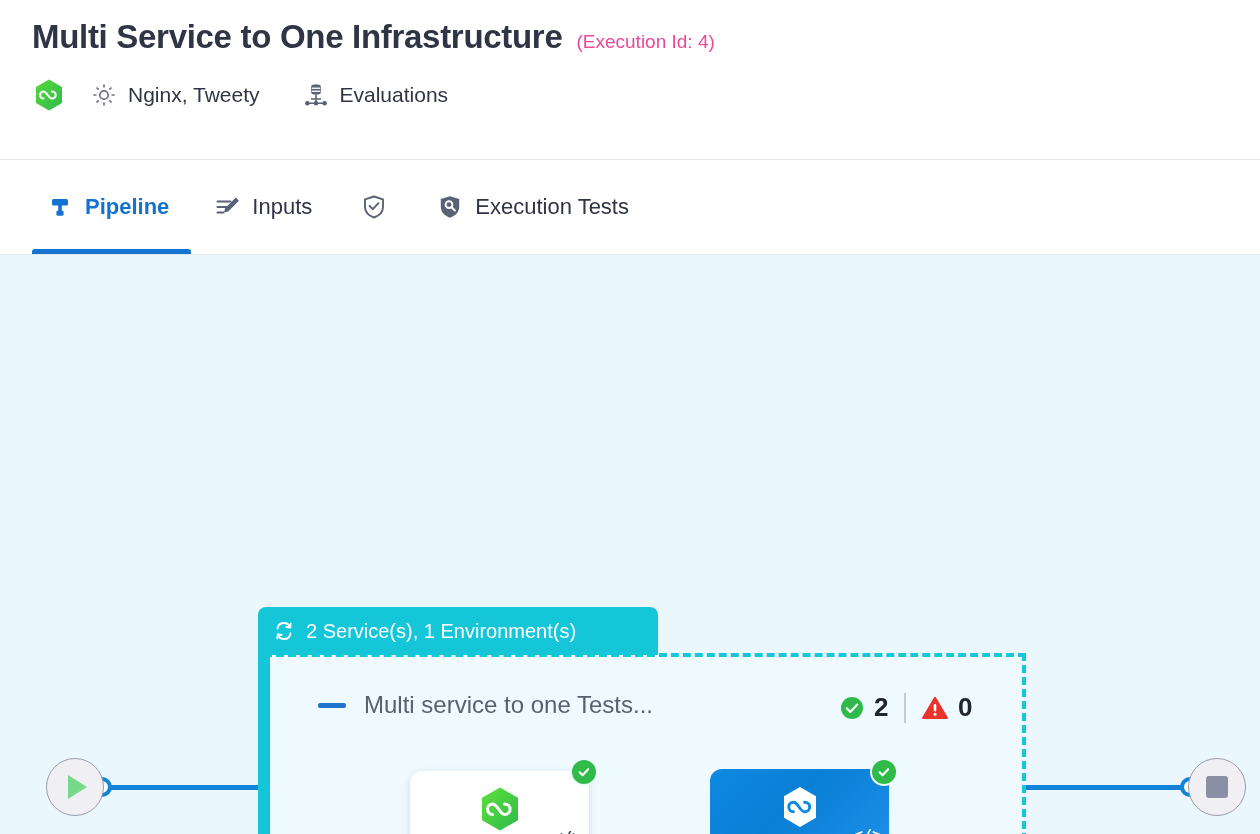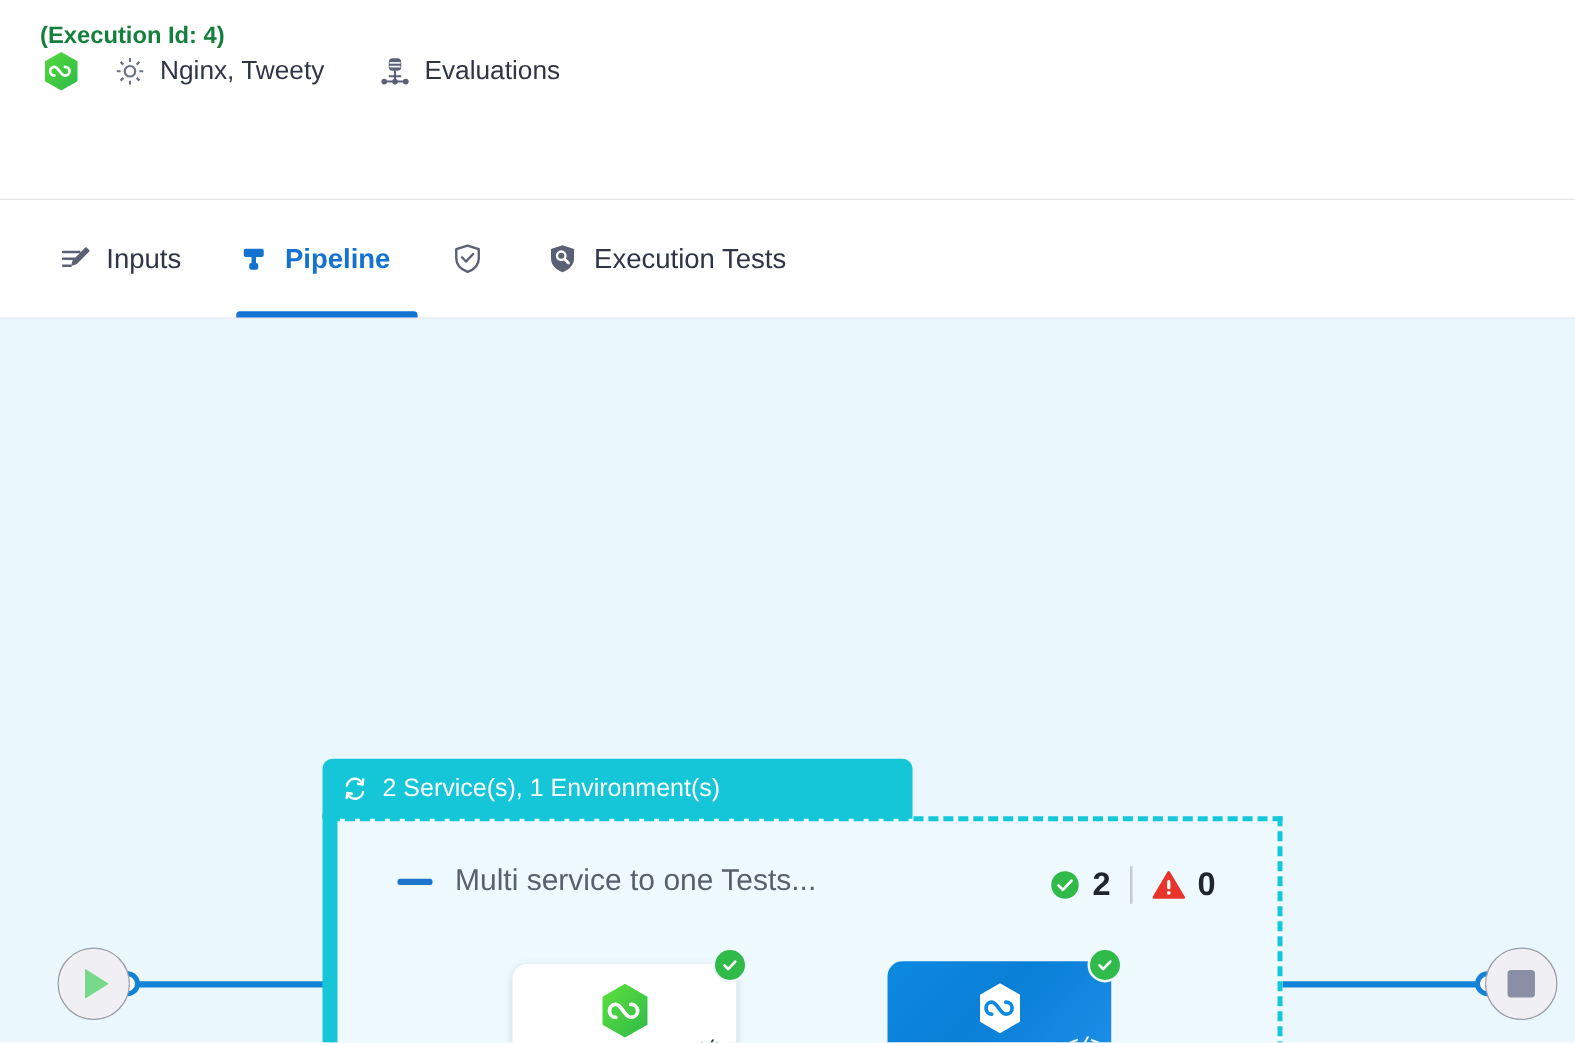--- a/index.html
+++ b/index.html
@@ -16,24 +16,24 @@
     background: #ffffff;
     padding: 18px 0 0 32px;
     border-bottom: 1px solid #e6e8ec;
     position: relative;
   }
   .title-row { display: flex; align-items: baseline; gap: 14px; }
   .page-title {
     font-size: 33px; font-weight: bold; color: #2f3545;
     letter-spacing: -0.3px;
   }
-  .exec-id { font-size: 19px; color: #15803d; font-weight: bold; }
+  .exec-id { font-size: 19px; color: #ec4899; font-weight: normal; }
 
   .meta-row {
-    display: flex; align-items: center; gap: 0;
+    display: flex; align-items: center; margin-top: 22px; gap: 0;
   }
   .meta-logo { width: 34px; height: 34px; flex: 0 0 auto; }
   .meta-group { display: flex; align-items: center; gap: 10px; }
   .meta-group.services { margin-left: 24px; }
   .meta-group.infra { margin-left: 42px; }
   .meta-text { font-size: 21px; color: #2f3545; }
   .meta-icon { width: 28px; height: 28px; display: block; }
 
   
   .tabs {
@@ -96,21 +96,21 @@
     border-left: 19px solid #79d98a;
     border-top: 12px solid transparent;
     border-bottom: 12px solid transparent;
     margin-left: 5px;
   }
   .stop-sq { width: 22px; height: 22px; background: #8b8fa6; border-radius: 3px; }
 
   
   .group-header {
     position: absolute; left: 258px; top: 352px;
-    width: 472px; height: 48px;
+    width: 400px; height: 48px;
     background: #15c5d8; border-radius: 8px 8px 0 0;
     display: flex; align-items: center; gap: 10px;
     padding-left: 14px; color: #ffffff;
     font-size: 20px; z-index: 3;
   }
   .group-left-bar {
     position: absolute; left: 258px; top: 396px;
     width: 12px; height: 196px; background: #15c5d8; z-index: 2;
   }
   .group-box {
@@ -166,20 +166,21 @@
     z-index: 6;
   }
   .badge-nginx  { left: 570px; top: 503px; }
   .badge-tweety { left: 870px; top: 503px; }
 </style>
 </head>
 <body>
 
 <div class="header">
   <div class="title-row">
+    <span class="page-title">Multi Service to One Infrastructure</span>
     <span class="exec-id">(Execution Id: 4)</span>
   </div>
 
   <div class="meta-row">
     <span class="meta-logo">
       <svg viewBox="0 0 34 34" width="34" height="34">
         <defs>
           <linearGradient id="gLogo" x1="0" y1="0" x2="1" y2="1">
             <stop offset="0%" stop-color="#55d93b"></stop>
               <stop offset="100%" stop-color="#2fba4a"></stop>
@@ -211,39 +212,39 @@
           <circle cx="22.6" cy="22.2" r="2.3" fill="#5b6175" stroke="none"></circle>
         </svg>
       </span>
       <span class="meta-text">Evaluations</span>
     </span>
   </div>
 </div>
 
 <div class="tabs">
 
-  <div class="tab">
-    <span class="tab-icon">
-      <svg viewBox="0 0 28 28" width="28" height="28" stroke="#5b6175" stroke-width="2" fill="none" stroke-linecap="round">
-        <path d="M4.5 8.5h13M4.5 14h9M4.5 19.5h6"></path>
-        <path d="M22.8 5.6l2.1 2.1-10 10-3 0.9 0.9-3z" fill="#5b6175" stroke="#5b6175" stroke-width="1.5" stroke-linejoin="round"></path>
-      </svg>
-    </span>
-    <span class="tab-label">Inputs</span>
-  </div>
-
   <div class="tab active">
     <span class="tab-icon">
       <svg viewBox="0 0 28 28" width="28" height="28" fill="#1472d1">
         <rect x="6" y="6" width="16" height="6.5" rx="1.6"></rect>
         <rect x="12.2" y="11.5" width="3.6" height="6.5"></rect>
         <rect x="10.4" y="17.4" width="7.2" height="5.4" rx="1.6"></rect>
       </svg>
     </span>
     <span class="tab-label">Pipeline</span>
+  </div>
+
+  <div class="tab">
+    <span class="tab-icon">
+      <svg viewBox="0 0 28 28" width="28" height="28" stroke="#5b6175" stroke-width="2" fill="none" stroke-linecap="round">
+        <path d="M4.5 8.5h13M4.5 14h9M4.5 19.5h6"></path>
+        <path d="M22.8 5.6l2.1 2.1-10 10-3 0.9 0.9-3z" fill="#5b6175" stroke="#5b6175" stroke-width="1.5" stroke-linejoin="round"></path>
+      </svg>
+    </span>
+    <span class="tab-label">Inputs</span>
   </div>
 
   <div class="tab">
     <span class="tab-icon">
       <svg viewBox="0 0 28 28" width="28" height="28" stroke="#5b6175" stroke-width="1.9" fill="none" stroke-linecap="round" stroke-linejoin="round">
         <path d="M14 3.5 L23 6.3 v7.4 c0 5.4 -4.1 9 -9 10.8 c-4.9 -1.8 -9 -5.4 -9 -10.8 V6.3 Z"></path>
         <path d="M9.6 12.8l3.2 3.4 5.7-6"></path>
       </svg>
     </span>
   </div>

